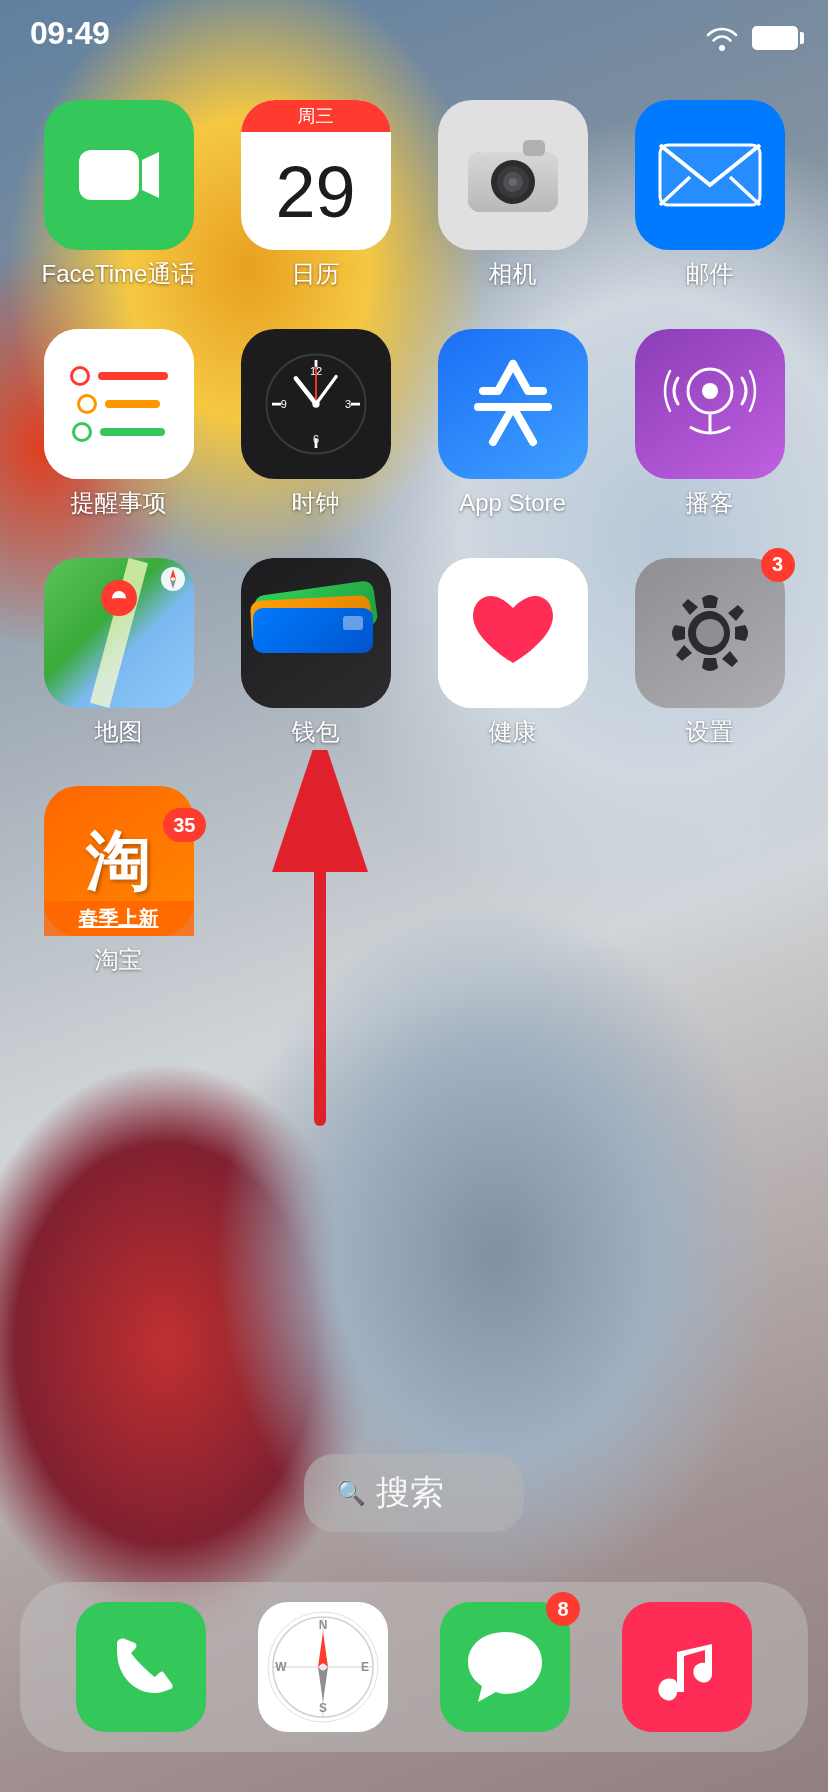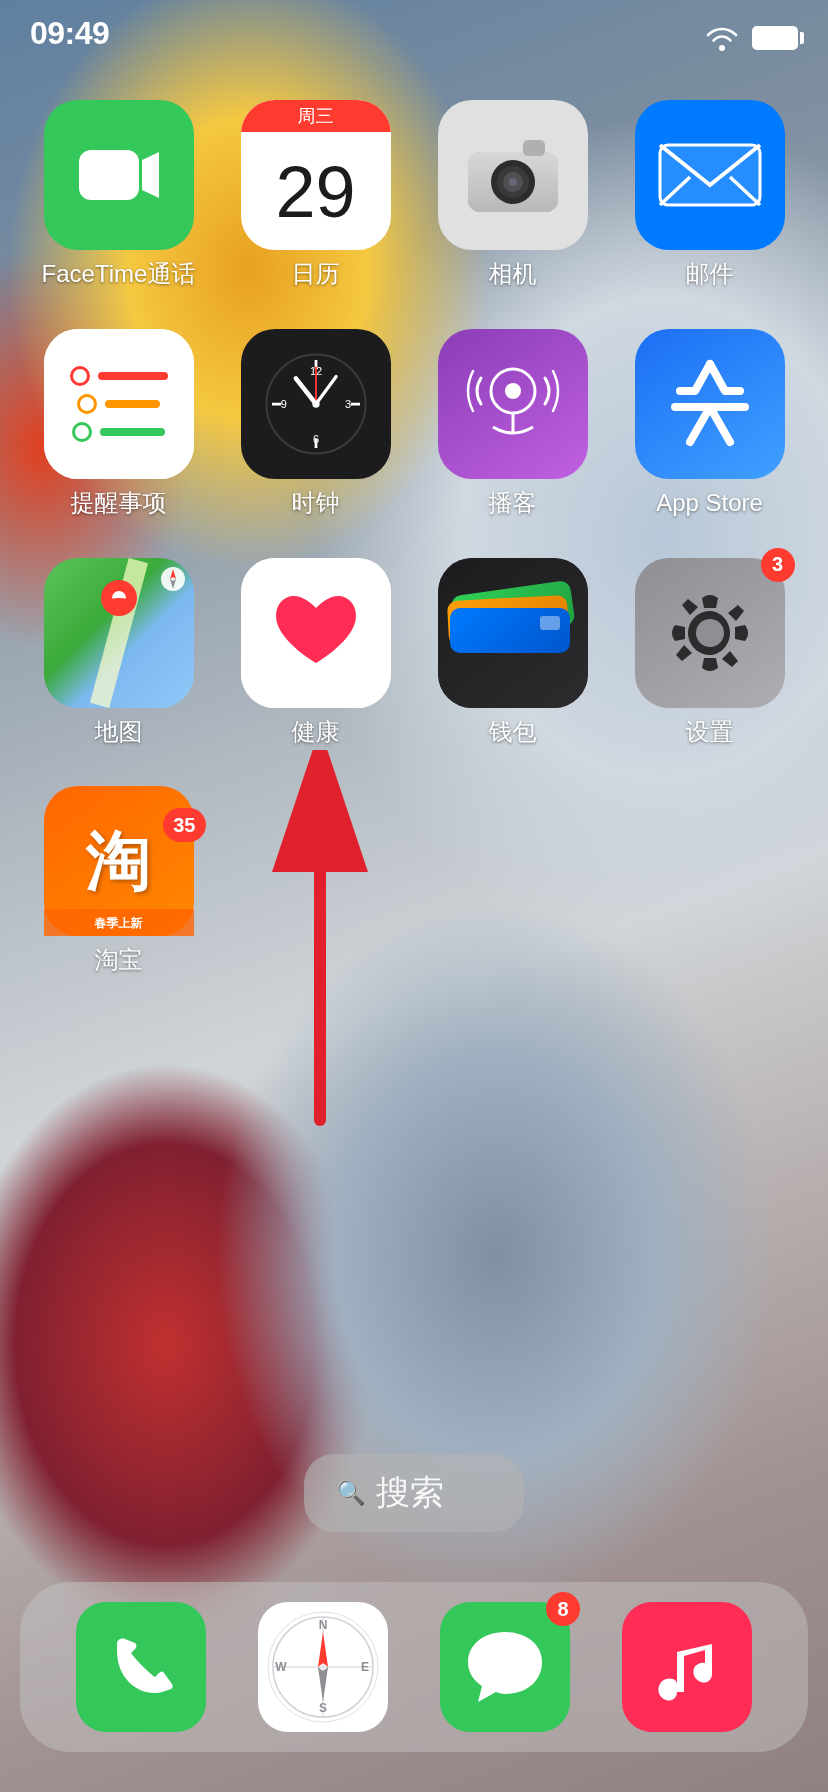--- a/index.html
+++ b/index.html
@@ -418,97 +418,97 @@
           <line x1="60" y1="60" x2="60" y2="20" stroke="#FF3B30" stroke-width="2" stroke-linecap="round"></line>
           <circle cx="60" cy="60" r="4" fill="white"></circle>
         </svg>
       </div>
     </div>
     <span class="app-label">时钟</span>
   </div>
 
 
   <div class="app-item">
+    <div class="app-icon icon-appstore">
+      <div class="icon-inner">
+        <svg width="110" height="110" viewBox="0 0 110 110" fill="none">
+          <path d="M55 15 L70 42 L85 42" stroke="white" stroke-width="8" stroke-linecap="round" stroke-linejoin="round" fill="none"></path>
+          <path d="M55 15 L40 42 L25 42" stroke="white" stroke-width="8" stroke-linecap="round" stroke-linejoin="round" fill="none"></path>
+          <path d="M20 58 L55 58 L75 93" stroke="white" stroke-width="8" stroke-linecap="round" stroke-linejoin="round" fill="none"></path>
+          <path d="M90 58 L55 58" stroke="white" stroke-width="8" stroke-linecap="round" fill="none"></path>
+          <path d="M35 93 L55 58" stroke="white" stroke-width="8" stroke-linecap="round" fill="none"></path>
+        </svg>
+      </div>
+    </div>
+    <span class="app-label">App Store</span>
+  </div>
+
+  <div class="app-item">
     <div class="app-icon icon-podcasts">
       <div class="icon-inner">
         <svg width="100" height="110" viewBox="0 0 100 110" fill="none">
           <circle cx="50" cy="42" r="22" stroke="white" stroke-width="3" fill="none"></circle>
           <circle cx="50" cy="42" r="8" fill="white"></circle>
           <line x1="50" y1="64" x2="50" y2="85" stroke="white" stroke-width="3"></line>
           <path d="M30 78 Q50 90 70 78" stroke="white" stroke-width="3" fill="none"></path>
           <path d="M18 55 Q10 42 18 29" stroke="white" stroke-width="3" fill="none" stroke-linecap="round"></path>
           <path d="M82 55 Q90 42 82 29" stroke="white" stroke-width="3" fill="none" stroke-linecap="round"></path>
           <path d="M10 62 Q0 42 10 22" stroke="white" stroke-width="2.5" fill="none" stroke-linecap="round"></path>
           <path d="M90 62 Q100 42 90 22" stroke="white" stroke-width="2.5" fill="none" stroke-linecap="round"></path>
         </svg>
       </div>
     </div>
     <span class="app-label">播客</span>
   </div>
 
   <div class="app-item">
-    <div class="app-icon icon-appstore">
-      <div class="icon-inner">
-        <svg width="110" height="110" viewBox="0 0 110 110" fill="none">
-          <path d="M55 15 L70 42 L85 42" stroke="white" stroke-width="8" stroke-linecap="round" stroke-linejoin="round" fill="none"></path>
-          <path d="M55 15 L40 42 L25 42" stroke="white" stroke-width="8" stroke-linecap="round" stroke-linejoin="round" fill="none"></path>
-          <path d="M20 58 L55 58 L75 93" stroke="white" stroke-width="8" stroke-linecap="round" stroke-linejoin="round" fill="none"></path>
-          <path d="M90 58 L55 58" stroke="white" stroke-width="8" stroke-linecap="round" fill="none"></path>
-          <path d="M35 93 L55 58" stroke="white" stroke-width="8" stroke-linecap="round" fill="none"></path>
-        </svg>
-      </div>
-    </div>
-    <span class="app-label">App Store</span>
-  </div>
-
-  <div class="app-item">
     <div class="app-icon">
       <div class="icon-inner" style="border-radius:34px; overflow:hidden; position:relative; background:linear-gradient(135deg, #5AC45A 0%, #3AAA3A 40%, #7CB8F0 60%, #90C8F8 100%);">
 
         <div style="position:absolute; width:20px; height:100%; background:rgba(255,255,200,0.7); left:50%; transform:translateX(-50%) rotate(15deg);"></div>
 
         <svg style="position:absolute; top:20px; left:50%; transform:translateX(-50%);" width="40" height="50" viewBox="0 0 40 50">
           <ellipse cx="20" cy="20" rx="18" ry="18" fill="#FF3B30"></ellipse>
           <circle cx="20" cy="20" r="7" fill="white"></circle>
           <path d="M20 38 L10 28 Q2 20 20 20 Q38 20 30 28 Z" fill="#FF3B30"></path>
         </svg>
 
         <svg style="position:absolute; top:8px; right:8px;" width="26" height="26" viewBox="0 0 26 26">
           <circle cx="13" cy="13" r="12" fill="white" opacity="0.9"></circle>
           <polygon points="13,3 10,13 13,11 16,13" fill="#FF3B30"></polygon>
           <polygon points="13,23 10,13 13,15 16,13" fill="#8E8E93"></polygon>
         </svg>
       </div>
     </div>
     <span class="app-label">地图</span>
-  </div>
-
-  <div class="app-item">
-    <div class="app-icon icon-health">
-      <div class="icon-inner" style="background:white;">
-        <svg width="100" height="90" viewBox="0 0 100 90" fill="none">
-          <path d="M50 75 C50 75 10 52 10 28 C10 16 18 8 28 8 C36 8 44 14 50 20 C56 14 64 8 72 8 C82 8 90 16 90 28 C90 52 50 75 50 75Z" fill="#FF2D55"></path>
-        </svg>
-      </div>
-    </div>
-    <span class="app-label">健康</span>
   </div>
 
   <div class="app-item">
     <div class="app-icon icon-wallet" style="overflow:hidden;">
       <div class="icon-inner" style="background:linear-gradient(145deg, #1C1C1E, #2C2C2E); position:relative; overflow:hidden;">
 
         <div style="position:absolute; top:30px; left:15px; width:120px; height:45px; background:linear-gradient(135deg, #30D158, #20A040); border-radius:10px; transform:rotate(-8deg);"></div>
         <div style="position:absolute; top:40px; left:10px; width:120px; height:45px; background:linear-gradient(135deg, #FF9F0A, #E08000); border-radius:10px; transform:rotate(-3deg);"></div>
         <div style="position:absolute; top:50px; left:12px; width:120px; height:45px; background:linear-gradient(135deg, #007AFF, #0055CC); border-radius:10px;">
           <div style="position:absolute; top:8px; right:10px; width:20px; height:14px; border-radius:3px; background:rgba(255,255,255,0.4);"></div>
         </div>
       </div>
     </div>
     <span class="app-label">钱包</span>
+  </div>
+
+  <div class="app-item">
+    <div class="app-icon icon-health">
+      <div class="icon-inner" style="background:white;">
+        <svg width="100" height="90" viewBox="0 0 100 90" fill="none">
+          <path d="M50 75 C50 75 10 52 10 28 C10 16 18 8 28 8 C36 8 44 14 50 20 C56 14 64 8 72 8 C82 8 90 16 90 28 C90 52 50 75 50 75Z" fill="#FF2D55"></path>
+        </svg>
+      </div>
+    </div>
+    <span class="app-label">健康</span>
   </div>
 
   <div class="app-item">
     <div class="app-icon icon-settings" style="position:relative;">
       <div class="icon-inner">
         <svg width="100" height="100" viewBox="0 0 100 100" fill="none">
 
           <path d="M50 28 C60 28 70 38 70 50 C70 62 60 72 50 72 C38 72 28 62 28 50 C28 38 38 28 50 28Z" fill="#2C2C2E"></path>
           <circle cx="50" cy="50" r="14" fill="#8E8E93"></circle>
 
@@ -527,21 +527,21 @@
     <span class="app-label">设置</span>
   </div>
 
   <div class="app-item">
     <div class="app-icon" style="position:relative;">
       <div class="icon-inner" style="border-radius:34px; overflow:hidden; background:linear-gradient(145deg, #FF6600, #FF8800);">
 
         <div style="color:white; font-size:65px; font-weight:900; font-family:sans-serif; text-shadow:2px 2px 4px rgba(0,0,0,0.3);">淘</div>
 
         <div style="position:absolute; bottom:0; left:0; right:0; background:rgba(255,100,0,0.8); padding:4px; text-align:center;">
-          <span style="color:white; font-size:12px; font-weight:600;">春季上新</span>
+          <span style="color:white; font-size:20px; font-weight:600;text-decoration:underline;">春季上新</span>
         </div>
       </div>
       <div class="badge" style="right:-12px;margin-top:32px;">35</div>
     </div>
     <span class="app-label">淘宝</span>
   </div>
 
   <div class="app-item">
   </div>
 

